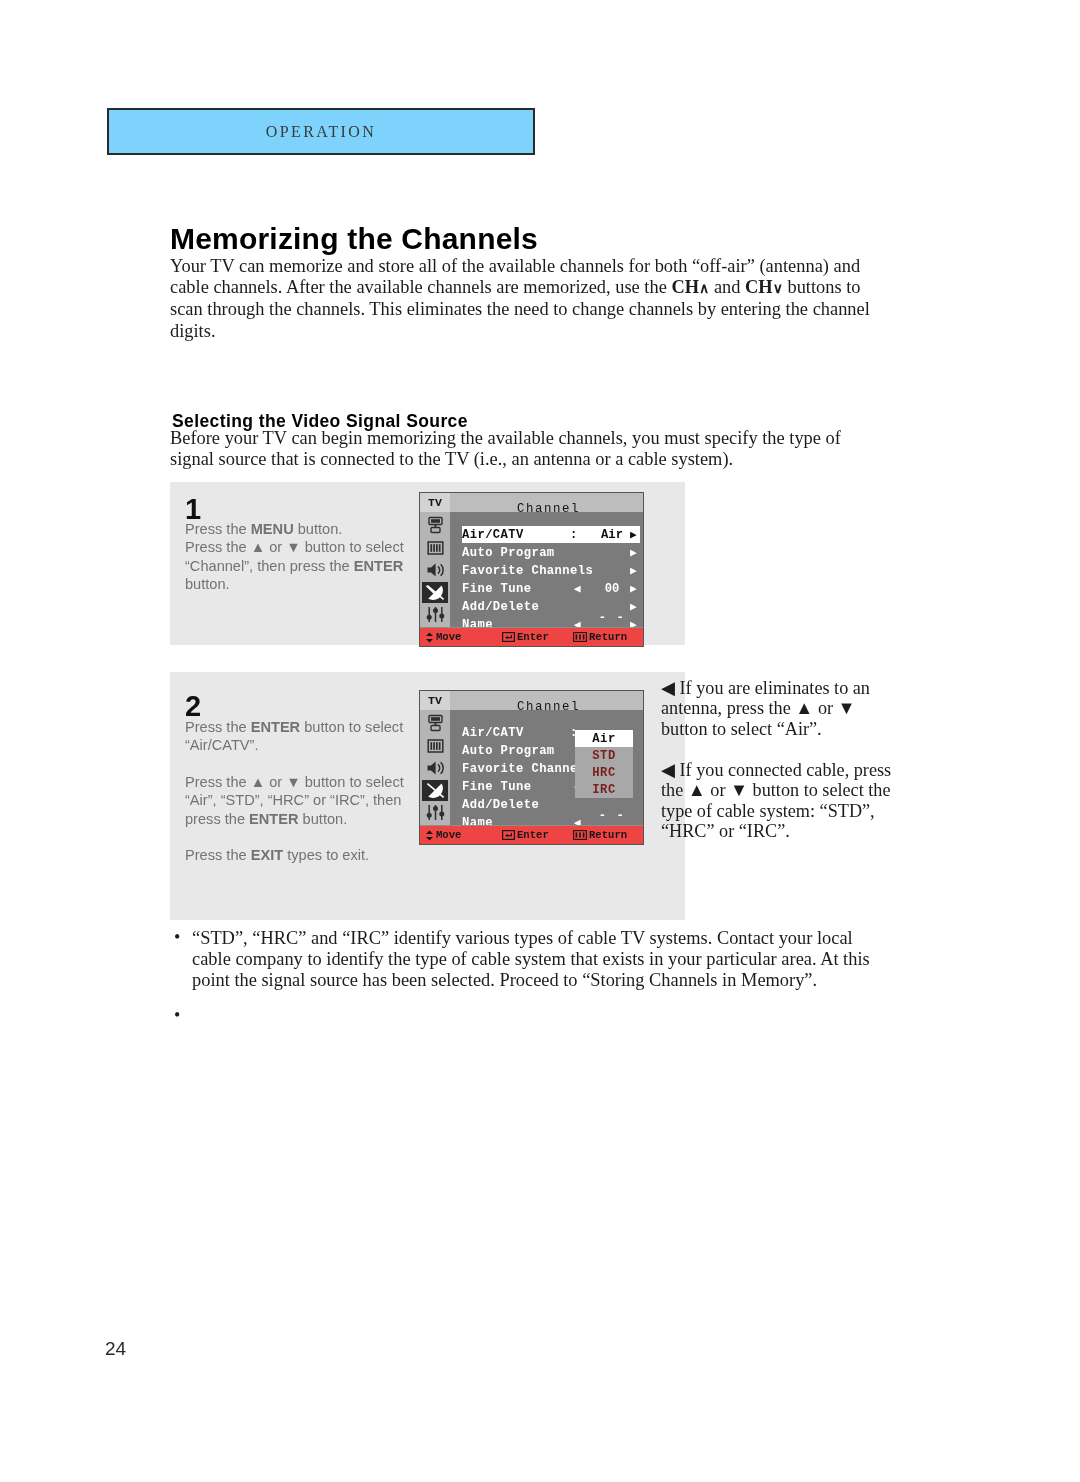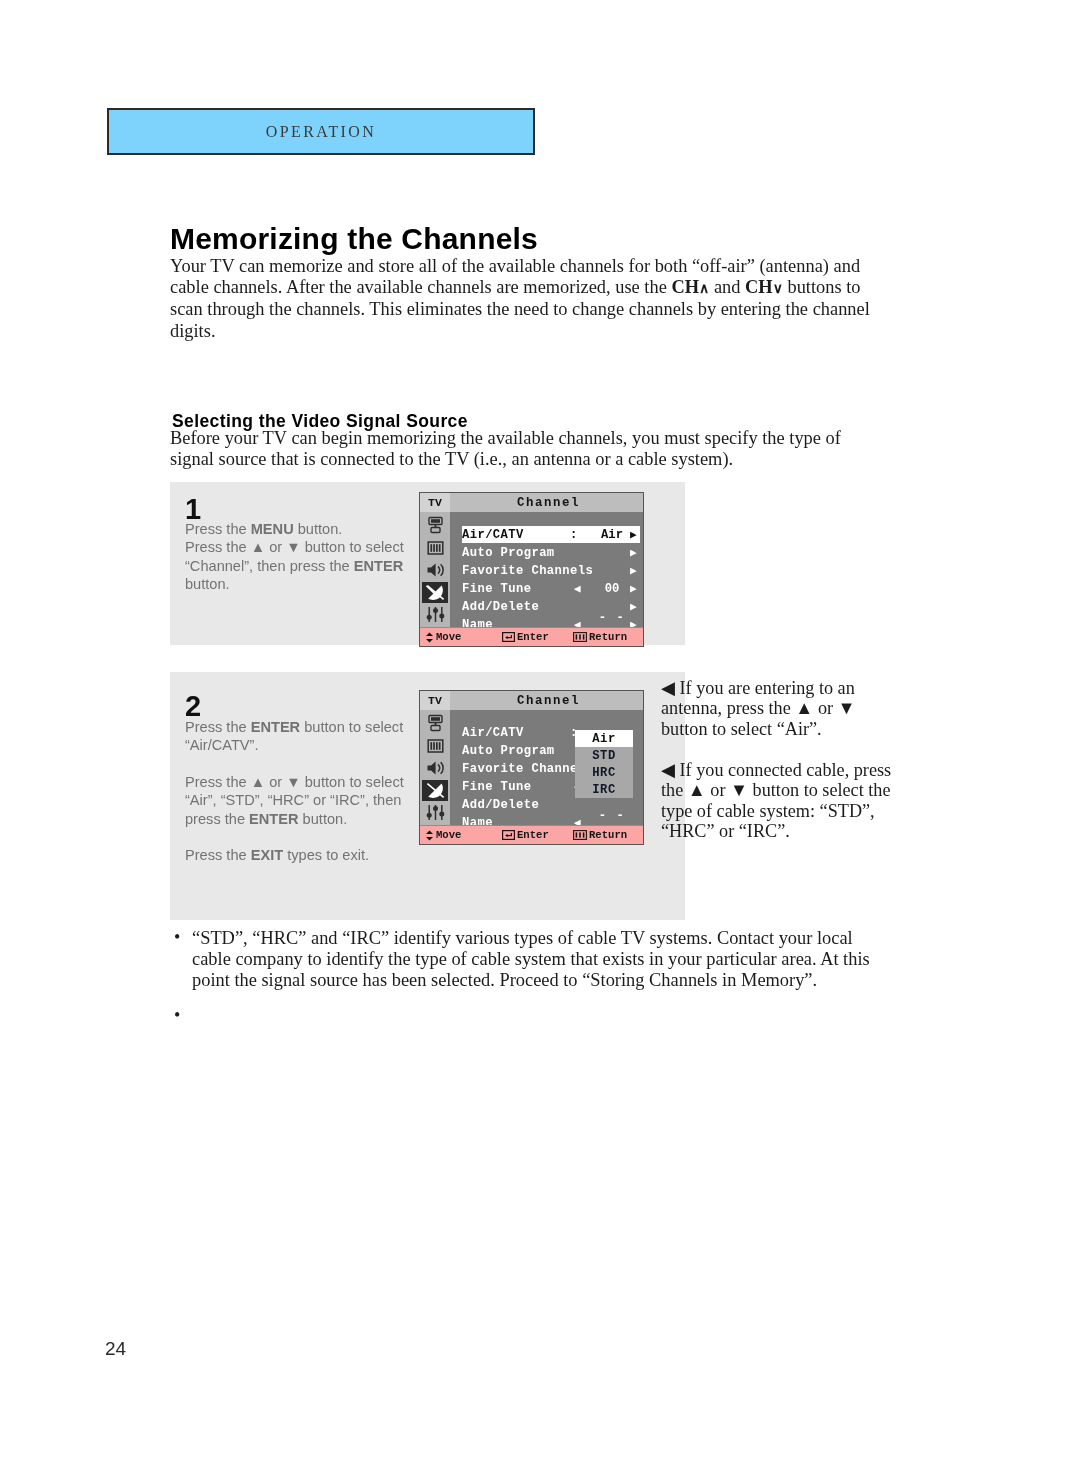--- a/index.html
+++ b/index.html
@@ -145,24 +145,24 @@
   .osd-tv {
     position: absolute; left: 0; top: 0; width: 30px; height: 19px;
     background: #d3d3d3;
     display: flex; align-items: center; justify-content: center;
     font-family: "Liberation Mono", monospace;
     font-weight: bold;
     font-size: 11.5px;
     color: #151515;
   }
   .osd-title {
-    position: absolute; left: 34px; top: 0; right: 0; height: 19px;
+    position: absolute; left: 34px; top: 0; right: 0; height: 32px;
     display: flex; align-items: center; justify-content: center;
     font-family: "Liberation Mono", monospace;
-    font-weight: bold;
+    font-weight: normal;
     font-size: 12.4px;
     letter-spacing: 1.6px;
     color: #151515;
   }
 
   .osd-rail {
     position: absolute; left: 0; top: 19px; width: 30px; bottom: 18px;
     background: #b5b5b5;
     display: flex; flex-direction: column; align-items: center;
     justify-content: space-around;
@@ -213,28 +213,28 @@
     width: 58px;
     background: #a8a8a8;
     z-index: 5;
   }
   .dd-item {
     height: 17px;
     display: flex; align-items: center; justify-content: center;
     font-family: "Liberation Mono", monospace;
     font-size: 12.2px;
     font-weight: bold;
-    color: #0f172a;
+    color: #7f1d1d;
     letter-spacing: .6px;
   }
   .dd-item.selected { background: #ffffff; color: #101010; }
 
   .osd-foot {
     position: absolute; left: 0; right: 0; bottom: 0; height: 18px;
-    background: #fca5a5;
+    background: #ef4444;
     border-top: 1px solid #8e8e8e;
     display: flex;
     align-items: center;
     font-family: "Liberation Mono", monospace;
     font-weight: bold;
     font-size: 10.6px;
     color: #161616;
   }
   .foot-item { display: flex; align-items: center; gap: 2px; }
   #foot-move  { position: absolute; left: 5px; }
@@ -530,21 +530,21 @@
           <rect x="2.6" y="2.4" width="1.6" height="5.2" fill="#161616"></rect>
           <rect x="6.2" y="2.4" width="1.6" height="5.2" fill="#161616"></rect>
           <rect x="9.8" y="2.4" width="1.6" height="5.2" fill="#161616"></rect>
         </svg>
       <span>Return</span>
     </span>
   </div>
 </div>
 
 <div class="callout" id="callout1">
-  <span>◀</span><span> If you are entering to an</span>
+  <span>◀</span><span> If you are eliminates to an</span>
   <span>antenna, press the </span><span>▲</span><span> or </span><span>▼</span>
   <span>button to select “Air”.</span>
 </div>
 
 <div class="callout" id="callout2">
   <span>◀</span><span> If you connected cable, press</span>
   <span>the </span><span>▲</span><span> or </span><span>▼</span><span> button to select the</span>
   <span>type of cable system: “STD”,</span>
   <span>“HRC” or “IRC”.</span>
 </div>

